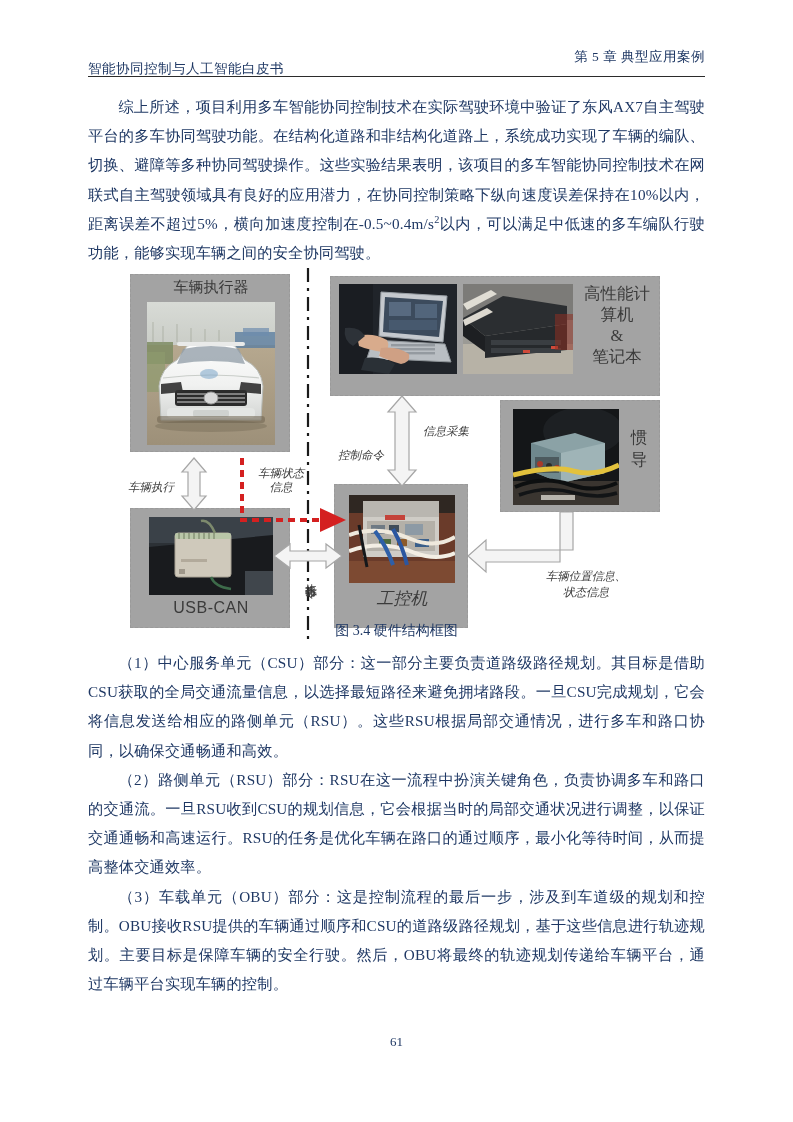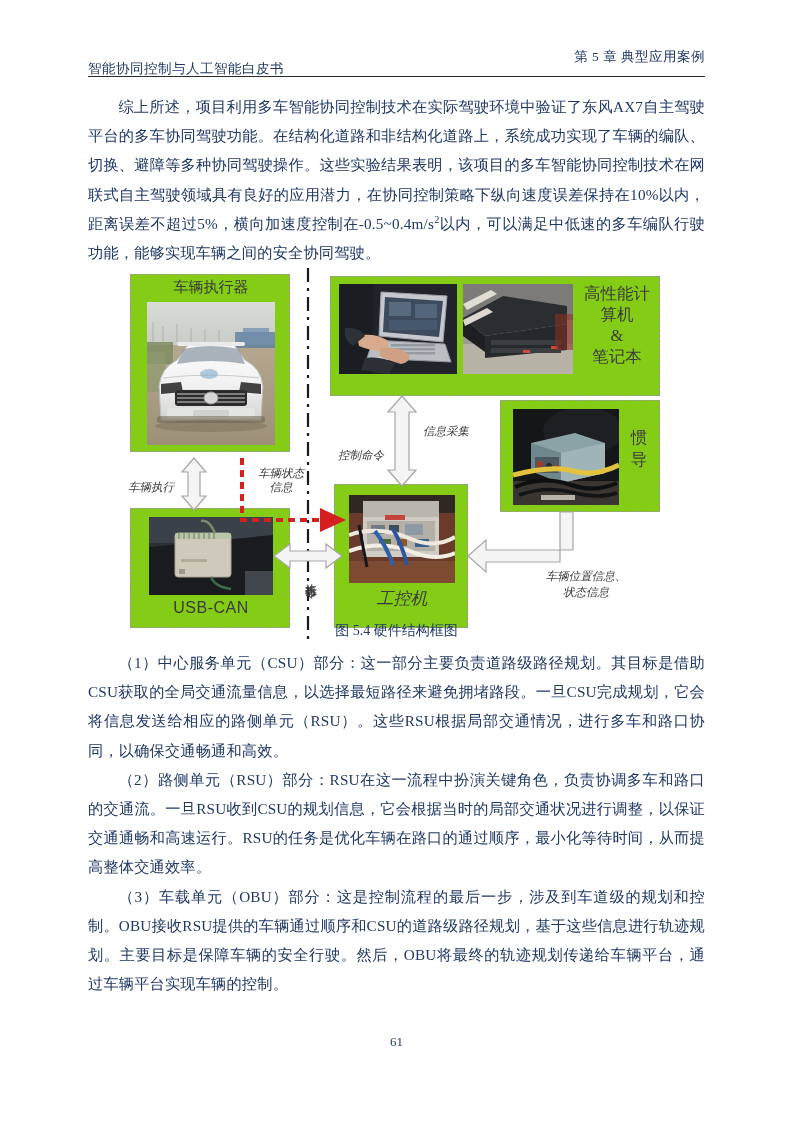--- a/index.html
+++ b/index.html
@@ -34,21 +34,21 @@
   .figure{position:absolute;left:130px;top:268px;width:560px;height:372px;}
   .fig-caption{
     position:absolute;left:88px;top:622px;width:617px;text-align:center;
     color:#1f3864;font-size:14px;
   }
   .pageno{
     position:absolute;left:0;top:1034px;width:793px;text-align:center;
     color:#1f3864;font-size:13px;
   }
   
-  .dbox{position:absolute;border:1px dashed #9a9a9a;background:#84cc16;box-sizing:border-box;}
+  .dbox{position:absolute;border:1px dashed #9a9a9a;background:#a3a3a3;box-sizing:border-box;}
   .fig-label{
     position:absolute;color:#3b3b3b;font-size:15px;line-height:1.18;
     font-family:"Liberation Serif","DejaVu Serif",serif;white-space:nowrap;
   }
   .fig-label.center{text-align:center;}
   .arrow-label{
     position:absolute;color:#3b3b3b;font-size:11.5px;line-height:14px;
     font-family:"Liberation Serif","DejaVu Serif",serif;white-space:nowrap;font-style:italic;
   }
   .arrow-label.two{white-space:normal;width:62px;text-align:center;}
@@ -310,21 +310,21 @@
     </div>
     <div class="arrow-label" style="left:208px;top:180px;">控制命令</div>
     <div class="arrow-label" style="left:293px;top:156px;">信息采集</div>
     <div class="vlabel" style="left:172px;top:306px;font-size:12px;">执行命令</div>
     <div class="arrow-label two" style="left:398px;top:300px;width:116px;line-height:16px;">
       <div>车辆位置信息、</div>
       <div>状态信息</div>
     </div>
   </div>
 
-  <div class="fig-caption">图 5.4 硬件结构框图</div>
+  <div class="fig-caption">图 3.4 硬件结构框图</div>
 
   <div class="body-block blk2">
     <p class="para indent">（1）中心服务单元（CSU）部分：这一部分主要负责道路级路径规划。其目标是借助CSU获取的全局交通流量信息，以选择最短路径来避免拥堵路段。一旦CSU完成规划，它会将信息发送给相应的路侧单元（RSU）。这些RSU根据局部交通情况，进行多车和路口协同，以确保交通畅通和高效。</p>
     <p class="para indent">（2）路侧单元（RSU）部分：RSU在这一流程中扮演关键角色，负责协调多车和路口的交通流。一旦RSU收到CSU的规划信息，它会根据当时的局部交通状况进行调整，以保证交通通畅和高速运行。RSU的任务是优化车辆在路口的通过顺序，最小化等待时间，从而提高整体交通效率。</p>
     <p class="para indent">（3）车载单元（OBU）部分：这是控制流程的最后一步，涉及到车道级的规划和控制。OBU接收RSU提供的车辆通过顺序和CSU的道路级路径规划，基于这些信息进行轨迹规划。主要目标是保障车辆的安全行驶。然后，OBU将最终的轨迹规划传递给车辆平台，通过车辆平台实现车辆的控制。</p>
   </div>
 
   <div class="pageno">61</div>
 </div>
 

